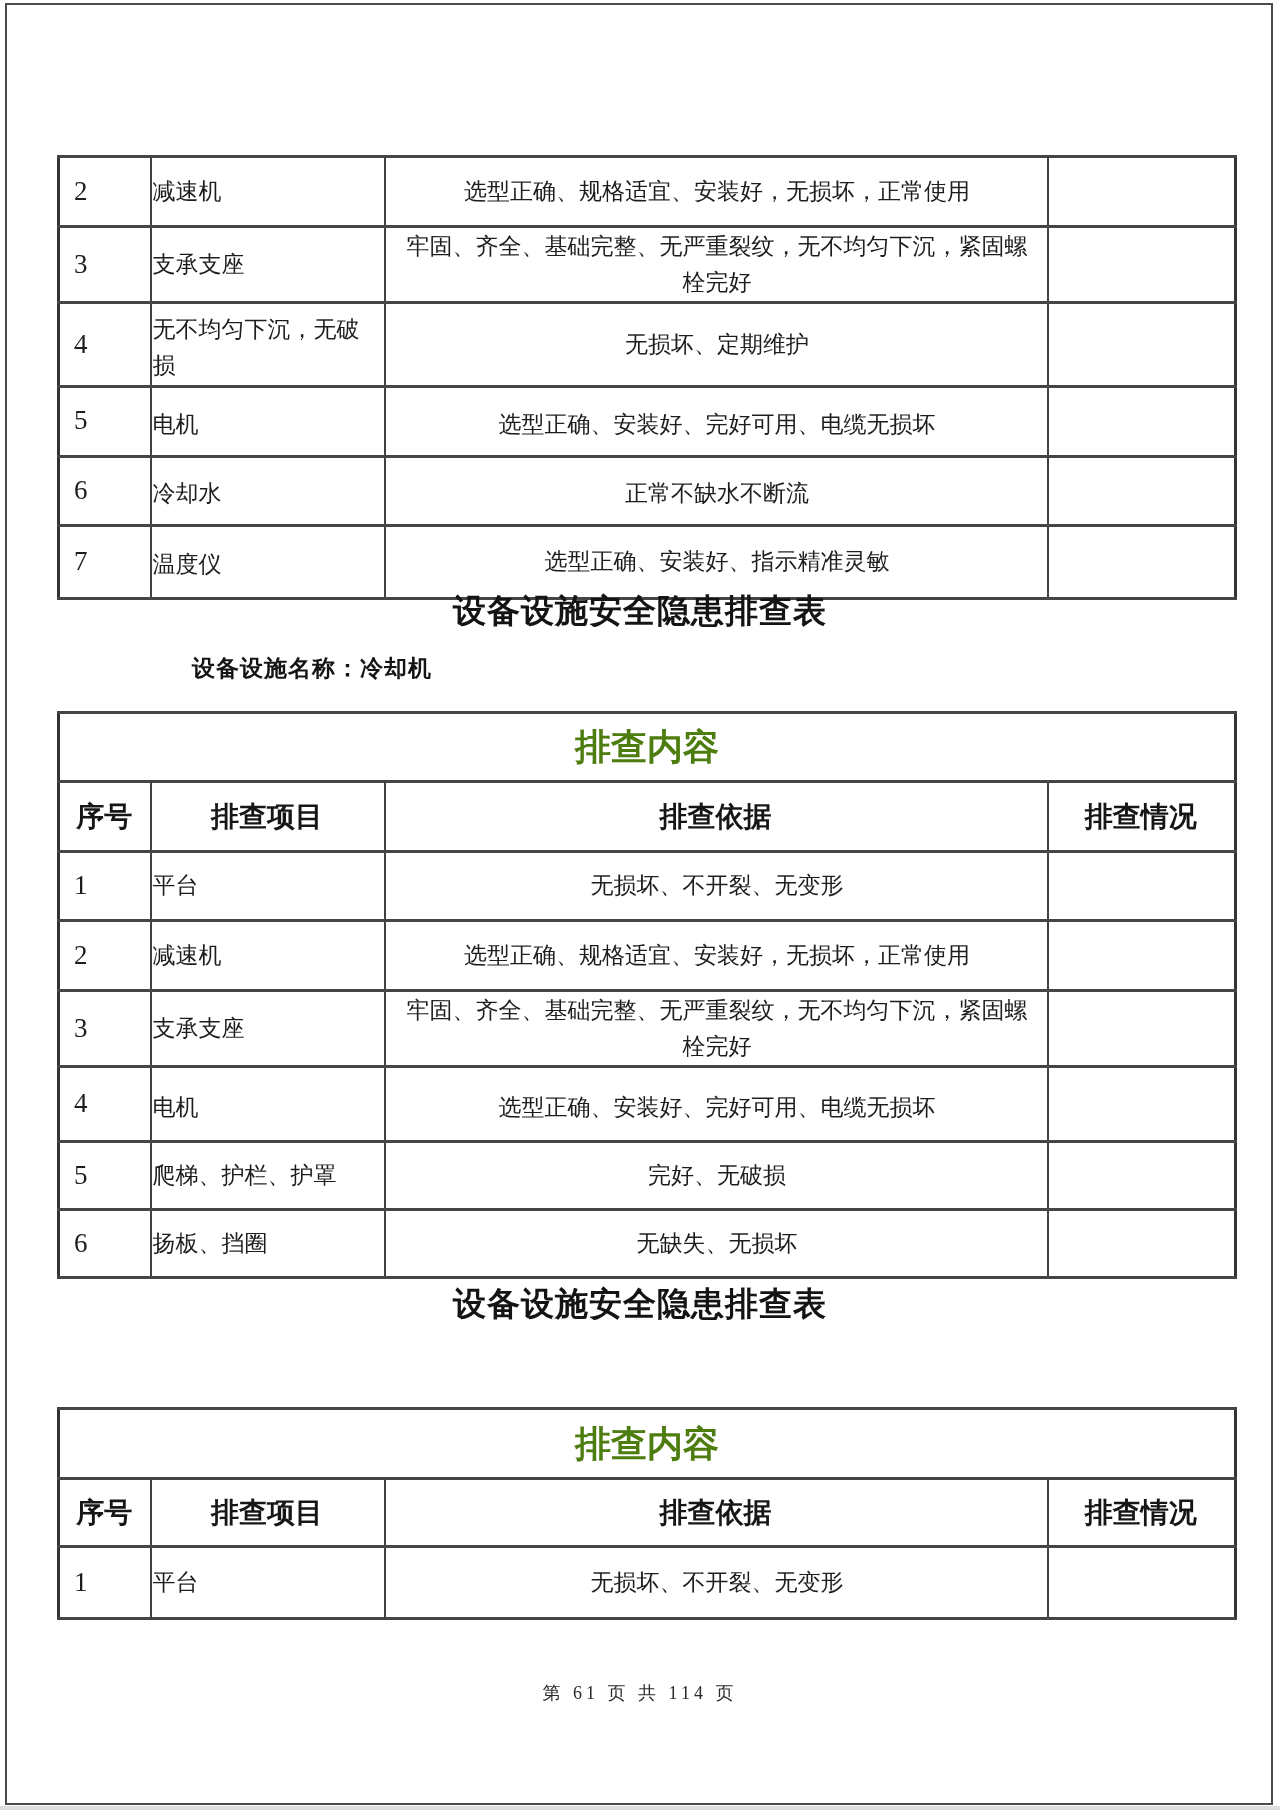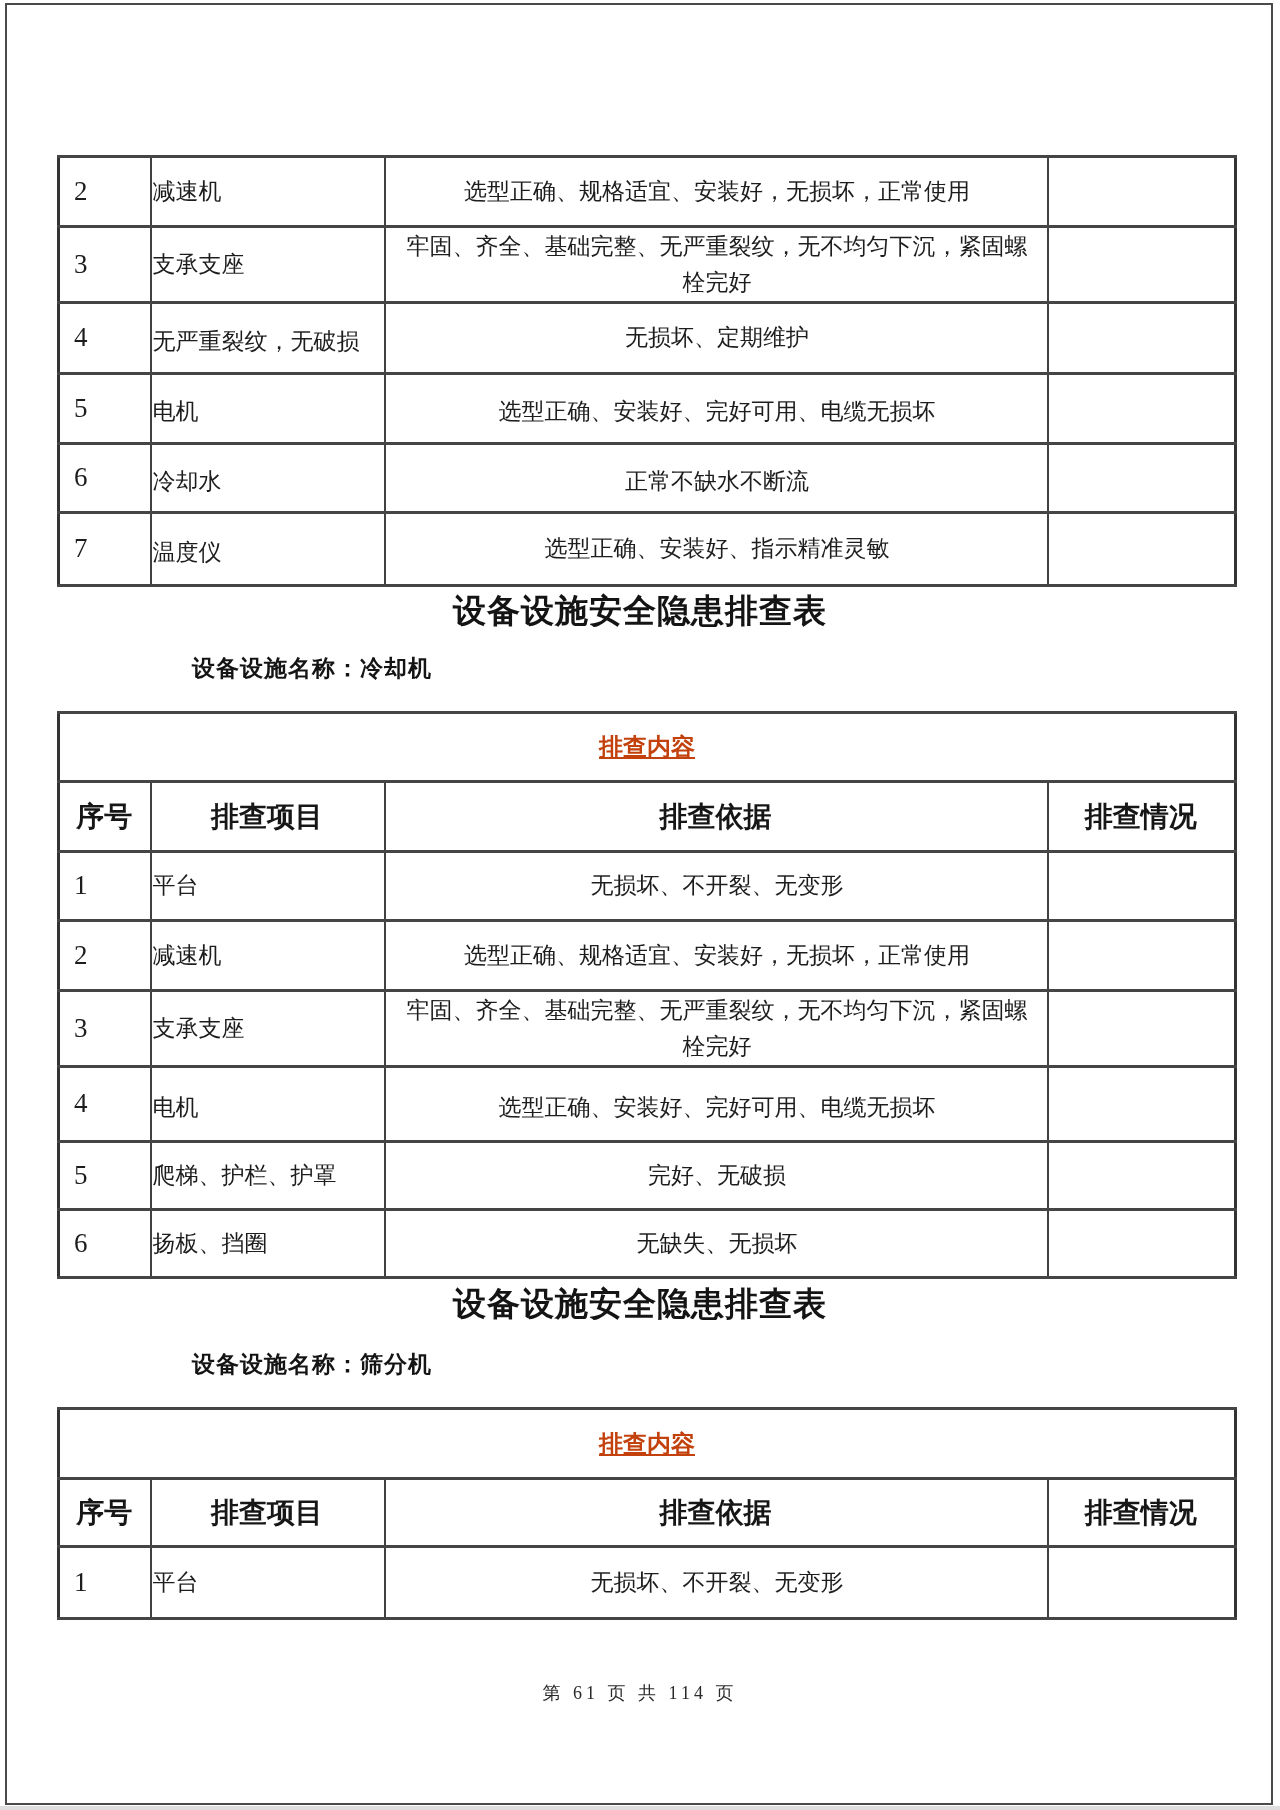--- a/index.html
+++ b/index.html
@@ -46,21 +46,21 @@
     font-family:"Liberation Serif","DejaVu Serif",serif;
   }
   td.item{font-size:23px;padding-right:6px;}
   td.basis{font-size:23px;padding-left:12px;padding-right:10px;text-align:center;}
   td.status{}
   td.vt{vertical-align:top;padding-top:8px;}
 
   td.content-head{
     text-align:center;
     font-family:"Liberation Sans","DejaVu Sans",sans-serif;
-    font-weight:bold;font-size:24px;color:#c2410c;text-decoration:underline;
+    font-weight:bold;font-size:36px;color:#4d7c0f;
   }
   td.col-head{
     text-align:center;
     font-family:"Liberation Sans","DejaVu Sans",sans-serif;
     font-weight:bold;font-size:28px;color:#161616;
     padding-left:0;
     margin-left:20px;
   }
 
   .tbl-a{top:155px;}
@@ -130,21 +130,21 @@
       <td class="status"></td>
     </tr>
     <tr style="height:70px;">
       <td class="no">3</td>
       <td class="item">支承支座</td>
       <td class="basis">牢固、齐全、基础完整、无严重裂纹，无不均匀下沉，紧固螺栓完好</td>
       <td class="status"></td>
     </tr>
     <tr style="height:71px;">
       <td class="no">4</td>
-      <td class="item vt">无严重裂纹，无破损</td>
+      <td class="item vt">无不均匀下沉，无破损</td>
       <td class="basis">无损坏、定期维护</td>
       <td class="status"></td>
     </tr>
     <tr style="height:70px;">
       <td class="no">5</td>
       <td class="item vt">电机</td>
       <td class="basis vt">选型正确、安装好、完好可用、电缆无损坏</td>
       <td class="status"></td>
     </tr>
     <tr style="height:69px;">
@@ -215,21 +215,20 @@
     <tr style="height:68px;">
       <td class="no">6</td>
       <td class="item">扬板、挡圈</td>
       <td class="basis">无缺失、无损坏</td>
       <td class="status"></td>
     </tr>
   </tbody>
     </table>
 
   <h1 class="doc-title t2">设备设施安全隐患排查表</h1>
-  <div class="subtitle s2">设备设施名称：筛分机</div>
 
   <table class="sheet tbl-c">
     <colgroup>
         <col class="c-no">
         <col class="c-item">
         <col class="c-basis">
         <col class="c-status">
       </colgroup>
     <tbody>
         <tr style="height:70px;">

